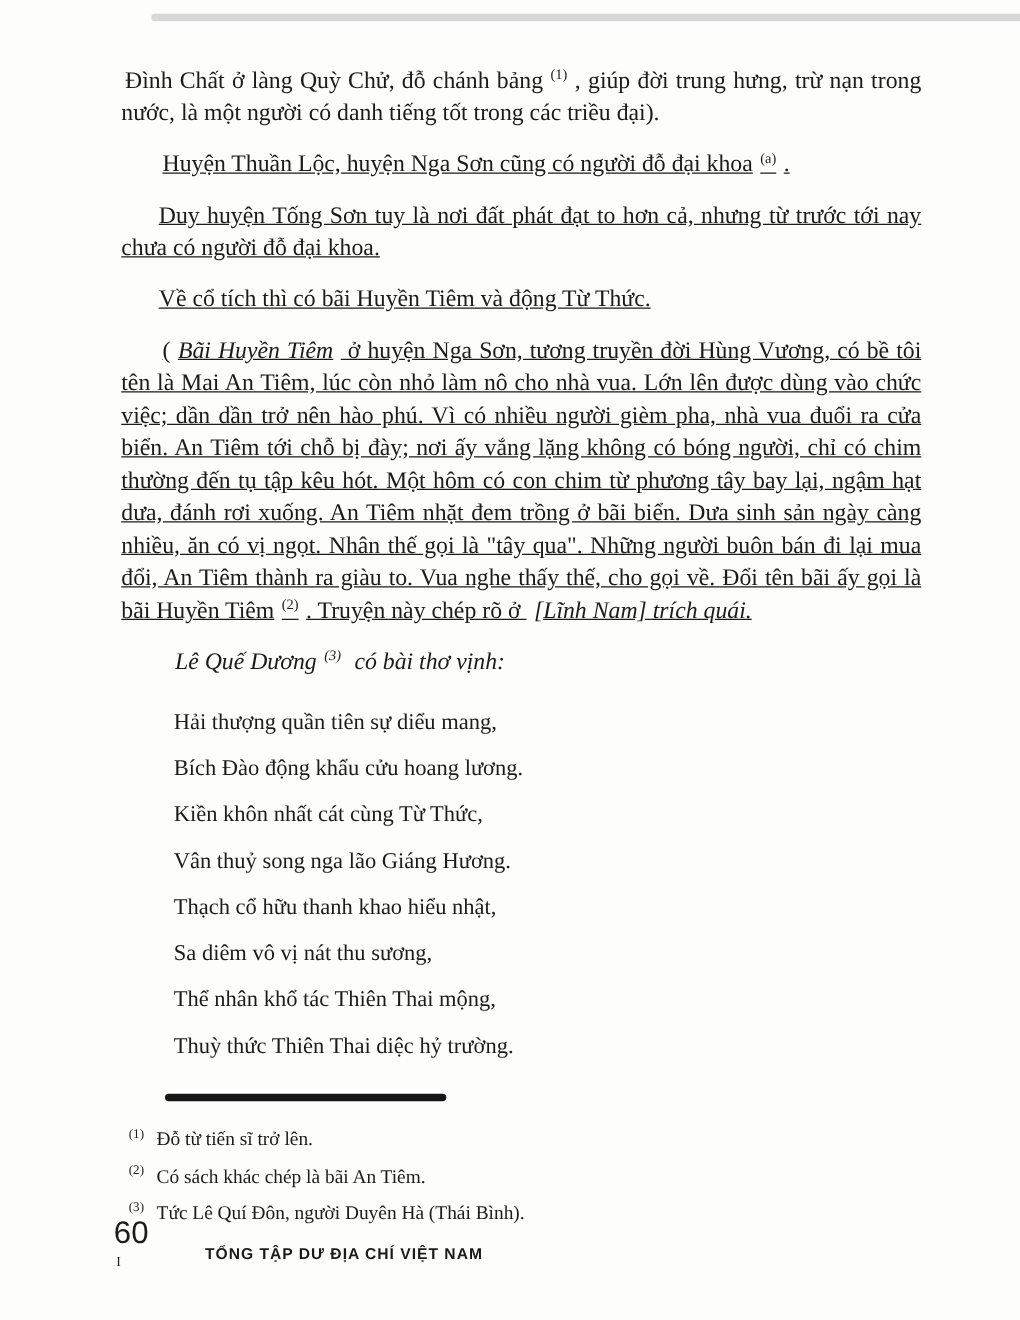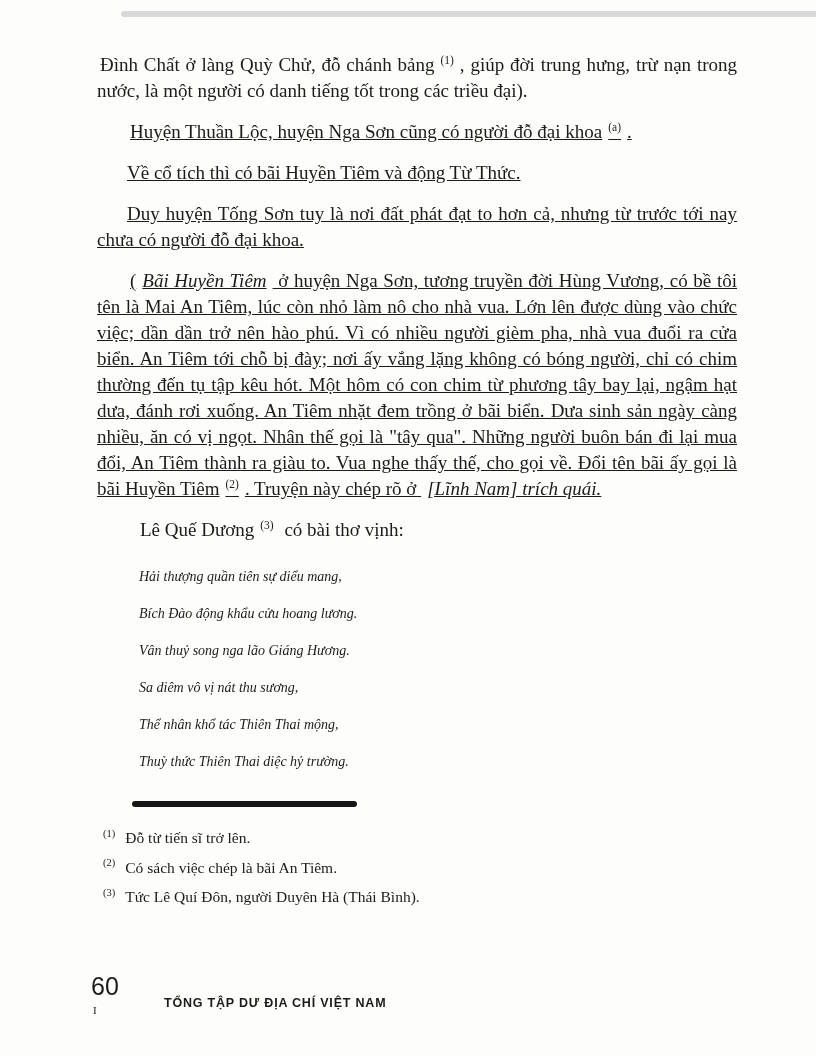--- a/index.html
+++ b/index.html
@@ -8,65 +8,67 @@
     position:relative; width:816px; height:1056px;
     background:#fdfdfc; color:#1b1b1b; overflow:hidden;
     font-family:"Liberation Serif","DejaVu Serif",serif;
   }
   .scan-line { position:absolute; top:5px; left:115px; right:0; height:1px; background:#d8d8d8; }
   .text-block { position:absolute; left:85px; top:40px; width:652px; }
   p.body { font-size:19px; line-height:26px; text-align:justify; margin-bottom:9px; }
   p.indent { text-indent:30px;text-decoration:underline; }
   .it { font-style:italic; }
   sup.ref { font-size:11.5px; line-height:0; vertical-align:super; letter-spacing:0; }
-  .poem-intro { font-size:19px; line-height:26px; text-indent:40px; margin:2px 0 12px 0; }
-  .poem-line { font-size:14px; line-height:26px; font-style:italic; padding-left:42px; margin-bottom:5px; }
+  .poem-intro { font-size:19px; line-height:26px; font-style:italic; text-indent:40px; margin:2px 0 12px 0; }
+  .poem-line { font-size:18px; line-height:26px; padding-left:42px; margin-bottom:5px; }
   .fn-sep { width:225px; height:3px; background:#161616; margin:15px 0 13px 38px; }
   .footnotes p { font-size:15.5px; line-height:23.5px; }
   .footnotes sup.fnm { font-size:10.5px; line-height:0; vertical-align:super; margin-right:4px; }
   .footer { position:absolute; left:80px; top:963px; width:656px; height:60px; }
   .pagenum { position:absolute; left:2px; top:0; font-family:Liberation Sans, sans-serif; font-size:25px; color:#1b1b1b; }
   .volmark { position:absolute; left:4px; top:32px; font-size:11px; color:#1b1b1b; }
   .booktitle { position:absolute; left:75px; top:24px; font-weight:bold; font-size:12.5px; letter-spacing:0.8px; color:#1b1b1b; font-family:Liberation Sans, sans-serif; }
 </style>
 </head>
 <body>
 
 <div class="page">
   <div class="scan-line"></div>
 
   <div class="text-block">
 
     <p class="body"><span>Đình Chất ở làng Quỳ Chử, đỗ chánh bảng</span><sup class="ref">(1)</sup><span>, giúp đời trung hưng, trừ nạn trong nước, là một người có danh tiếng tốt trong các triều đại).</span></p>
 
     <p class="body indent"><span>Huyện Thuần Lộc, huyện Nga Sơn cũng có người đỗ đại khoa</span><sup class="ref">(a)</sup><span>.</span></p>
 
+    <p class="body indent">Duy huyện Tống Sơn tuy là nơi đất phát đạt to hơn cả, nhưng từ trước tới nay chưa có người đỗ đại khoa.</p>
+
     <p class="body indent">Về cổ tích thì có bãi Huyền Tiêm và động Từ Thức.</p>
-
-    <p class="body indent">Duy huyện Tống Sơn tuy là nơi đất phát đạt to hơn cả, nhưng từ trước tới nay chưa có người đỗ đại khoa.</p>
 
     <p class="body indent"><span>(</span><span class="it">Bãi Huyền Tiêm</span><span> ở huyện Nga Sơn, tương truyền đời Hùng Vương, có bề tôi tên là Mai An Tiêm, lúc còn nhỏ làm nô cho nhà vua. Lớn lên được dùng vào chức việc; dần dần trở nên hào phú. Vì có nhiều người gièm pha, nhà vua đuổi ra cửa biển. An Tiêm tới chỗ bị đày; nơi ấy vắng lặng không có bóng người, chỉ có chim thường đến tụ tập kêu hót. Một hôm có con chim từ phương tây bay lại, ngậm hạt dưa, đánh rơi xuống. An Tiêm nhặt đem trồng ở bãi biển. Dưa sinh sản ngày càng nhiều, ăn có vị ngọt. Nhân thế gọi là "tây qua". Những người buôn bán đi lại mua đổi, An Tiêm thành ra giàu to. Vua nghe thấy thế, cho gọi về. Đổi tên bãi ấy gọi là bãi Huyền Tiêm</span><sup class="ref">(2)</sup><span>. Truyện này chép rõ ở </span><span class="it">[Lĩnh Nam] trích quái.</span></p>
 
 
     <p class="poem-intro"><span>Lê Quế Dương</span><sup class="ref">(3)</sup><span> có bài thơ vịnh:</span></p>
 
     <div>
       <p class="poem-line">Hải thượng quần tiên sự diểu mang,</p>
       <p class="poem-line">Bích Đào động khẩu cửu hoang lương.</p>
+      <p class="poem-line">Kiền khôn nhất cát cùng Từ Thức,</p>
       <p class="poem-line">Vân thuỷ song nga lão Giáng Hương.</p>
+      <p class="poem-line">Thạch cổ hữu thanh khao hiểu nhật,</p>
       <p class="poem-line">Sa diêm vô vị nát thu sương,</p>
       <p class="poem-line">Thể nhân khổ tác Thiên Thai mộng,</p>
       <p class="poem-line">Thuỳ thức Thiên Thai diệc hỷ trường.</p>
     </div>
 
     <div class="fn-sep"></div>
 
     <div class="footnotes">
       <p><sup class="fnm">(1)</sup><span>Đỗ từ tiến sĩ trở lên.</span></p>
-      <p><sup class="fnm">(2)</sup><span>Có sách việc chép là bãi An Tiêm.</span></p>
+      <p><sup class="fnm">(2)</sup><span>Có sách khác chép là bãi An Tiêm.</span></p>
       <p><sup class="fnm">(3)</sup><span>Tức Lê Quí Đôn, người Duyên Hà (Thái Bình).</span></p>
     </div>
 
   </div>
 
   <div class="footer">
     <div class="pagenum">60</div>
     <div class="volmark">I</div>
     <div class="booktitle">TỔNG TẬP DƯ ĐỊA CHÍ VIỆT NAM</div>
   </div>

